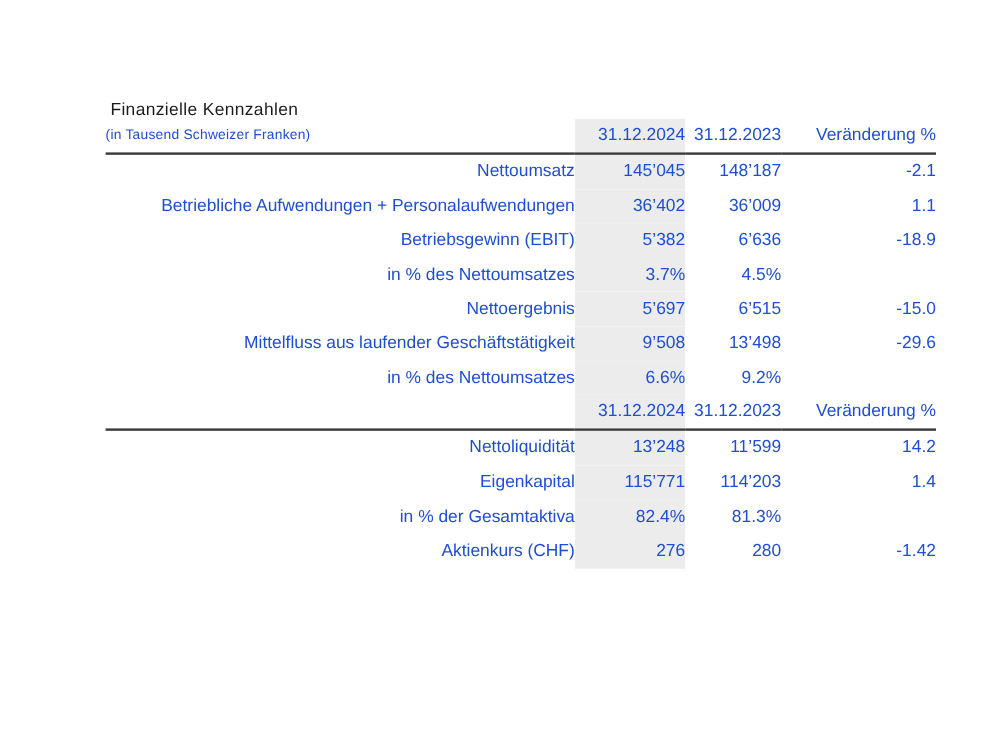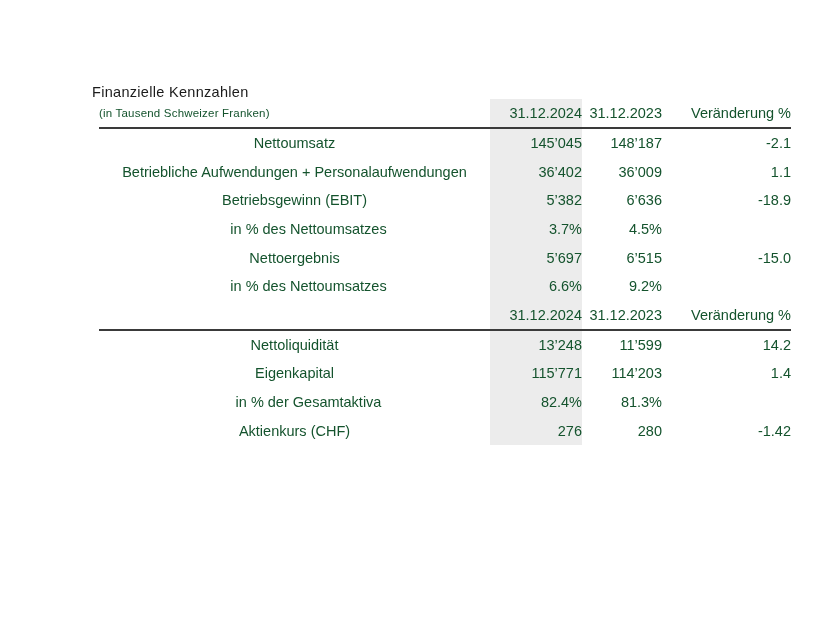--- a/index.html
+++ b/index.html
@@ -20,27 +20,27 @@
     position: absolute;
     left: 92px;
     top: 84px;
     font-size: 14.5px;
     letter-spacing: 0.3px;
     color: #1b1b1b;
     white-space: nowrap;
   }
   table.fin-table {
     position: absolute;
-    left: 99px;
+    left: 88px;
     top: 99px;
     width: 692px;
     border-collapse: collapse;
     table-layout: fixed;
     font-size: 14.5px;
-    color: #14532d;
+    color: #1d4ed8;
   }
   table.fin-table th,
   table.fin-table td {
     font-weight: 400;
     padding: 0;
     white-space: nowrap;
     overflow: hidden;
     vertical-align: middle;
   }
   tr.header-row th {
@@ -54,21 +54,21 @@
     letter-spacing: 0.2px;
   }
   tr.data-row td {
     height: 28.6px;
   }
   .num {
     text-align: right;
     padding-right: 5px;
   }
   .label-cell {
-    text-align: center;
+    text-align: right;
     padding-left: 2px;
   }
   .label-cell.indent {
     padding-left: 28px;
   }
   .band {
     background: #ececec;
   }
 </style>
 </head>
@@ -115,20 +115,26 @@
           <td class="num">4.5%</td>
           <td class="num"></td>
         </tr>
         <tr class="data-row">
           <td class="label-cell">Nettoergebnis</td>
           <td class="num band">5’697</td>
           <td class="num">6’515</td>
           <td class="num">-15.0</td>
         </tr>
         <tr class="data-row">
+          <td class="label-cell">Mittelfluss aus laufender Geschäftstätigkeit</td>
+          <td class="num band">9’508</td>
+          <td class="num">13’498</td>
+          <td class="num">-29.6</td>
+        </tr>
+        <tr class="data-row">
           <td class="label-cell indent">in % des Nettoumsatzes</td>
           <td class="num band">6.6%</td>
           <td class="num">9.2%</td>
           <td class="num"></td>
         </tr>
         <tr class="header-row">
           <th class="label-cell"></th>
           <th class="num band">31.12.2024</th>
           <th class="num">31.12.2023</th>
           <th class="num">Veränderung %</th>

